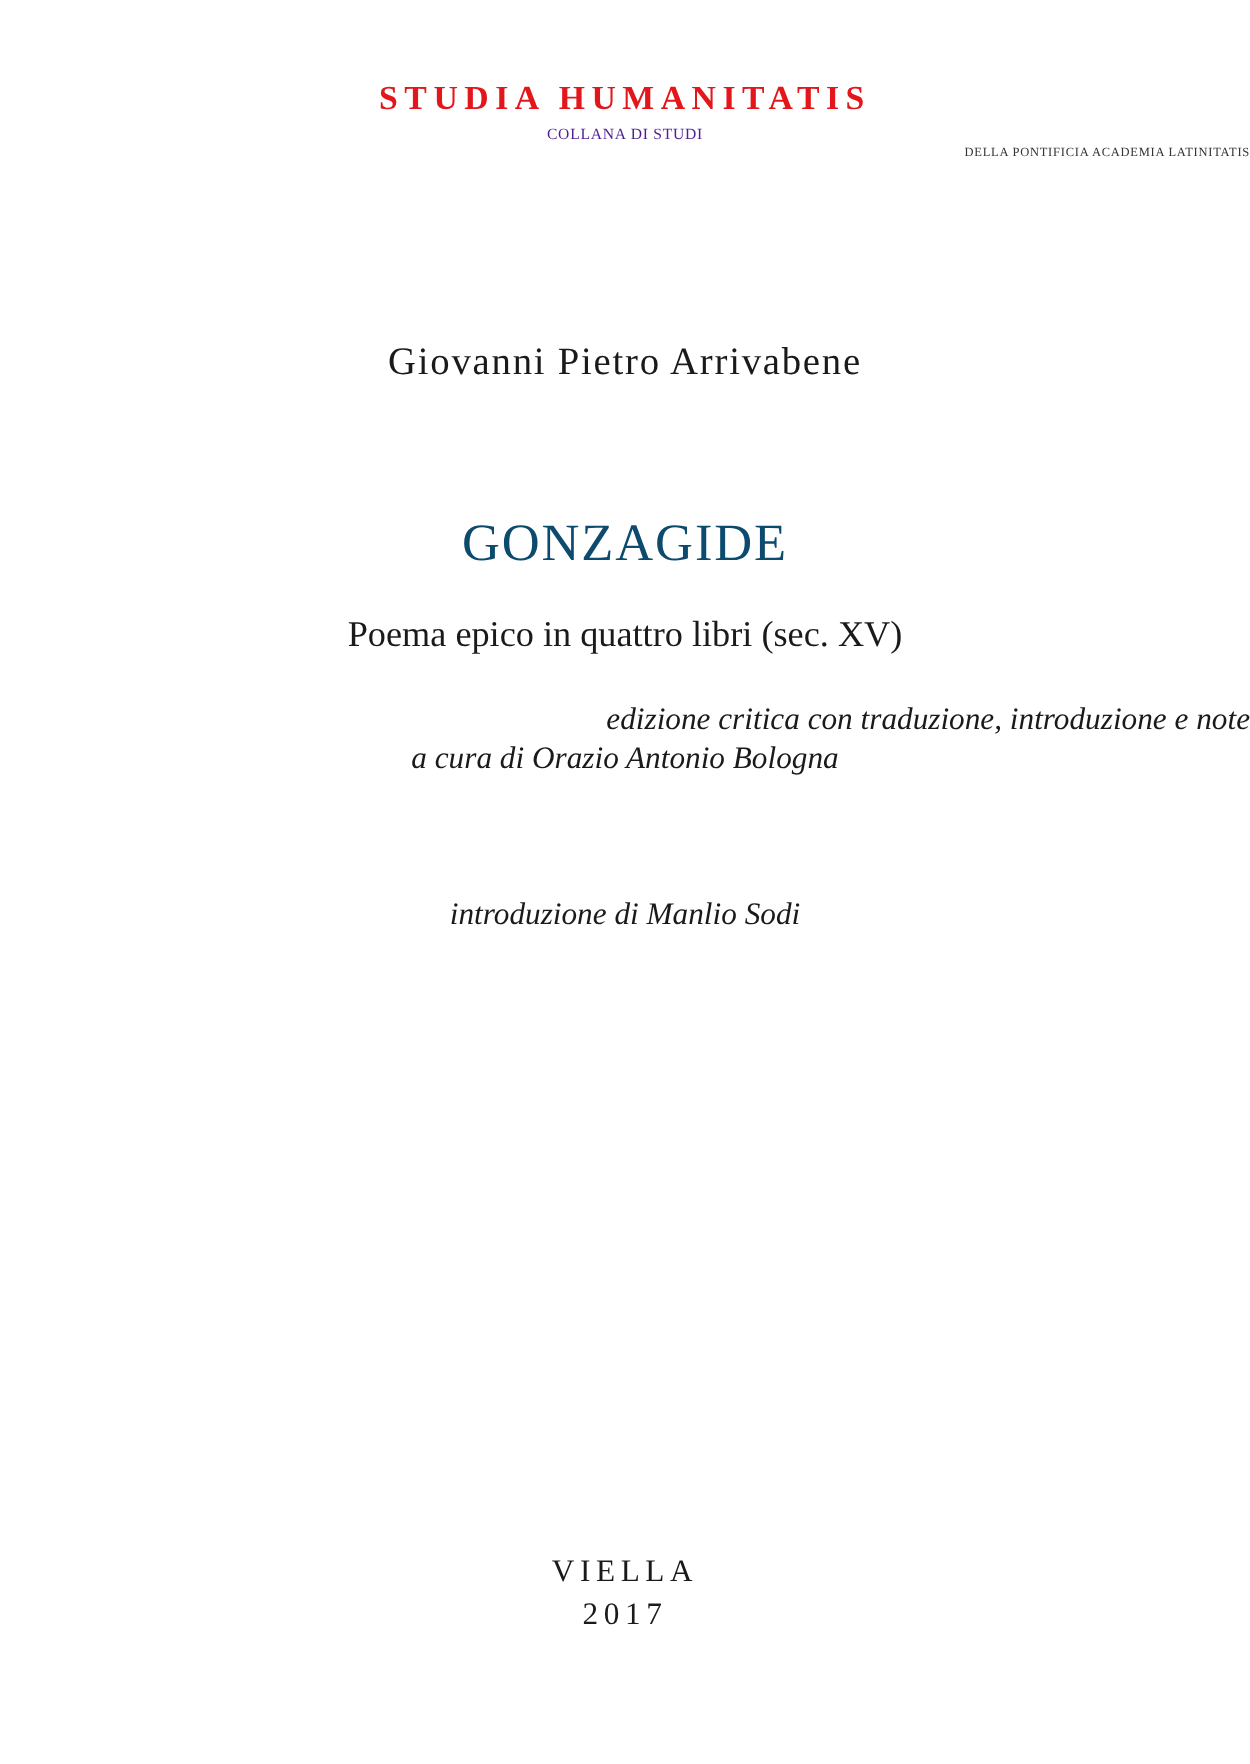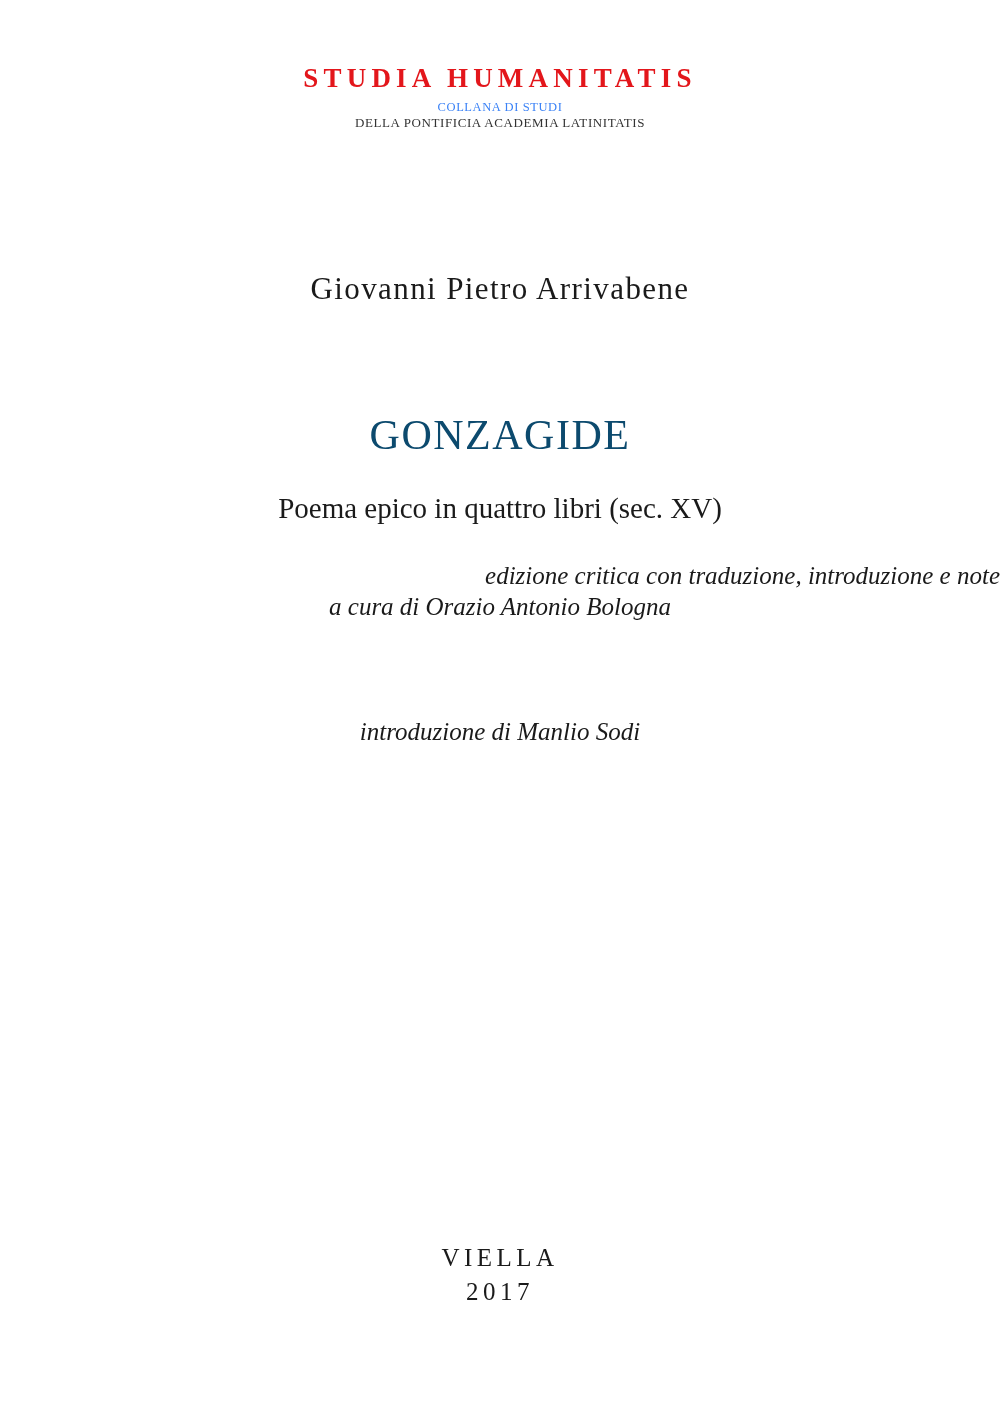--- a/index.html
+++ b/index.html
@@ -32,29 +32,30 @@
       font-size: 27px;
       font-weight: bold;
       letter-spacing: 5.2px;
       color: #e3161b;
       line-height: 32px;
     }
     .series-sub1 {
       top: 99px;
       font-size: 12.5px;
       letter-spacing: 0.6px;
-      color: #3b82f6;
+      color: #4c1d95;
       line-height: 16px;
     }
     .series-sub2 {
       top: 115px;
-      font-size: 13px;
+      font-size: 10px;
       letter-spacing: 0.6px;
       color: #333333;
       line-height: 16px;
+      text-align: right;
     }
     .author {
       top: 229px;
       font-size: 31px;
       letter-spacing: 1.4px;
       color: #1a1a1a;
       line-height: 38px;
       margin-top: 41px;
     }
     .book-title {

